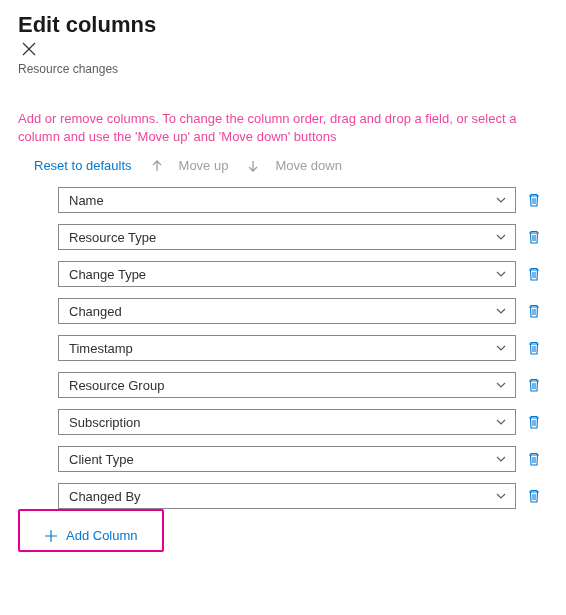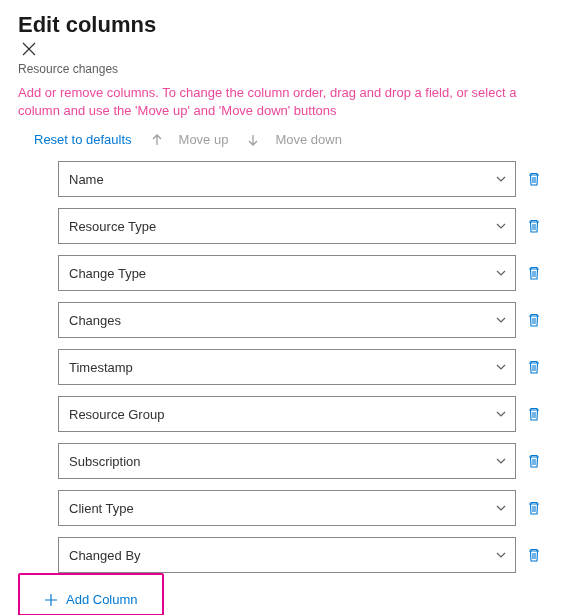--- a/index.html
+++ b/index.html
@@ -27,21 +27,21 @@
     .close-btn {
       cursor: pointer;
       padding: 4px;
       color: #323130;
     }
     .close-btn svg { display: block; }
     .subtitle {
       font-size: 12px;
       color: #605e5c;
       margin-top: 2px;
-      margin-bottom: 8px;
+      margin-bottom: 34px;
     }
     .description {
       font-size: 13px;
       color: #ec4899;
       line-height: 1.4;
       margin-bottom: 12px;
     }
     .actions-row {
       display: flex;
       align-items: center;
@@ -71,21 +71,21 @@
       padding-right: 4px;
     }
     .column-row {
       display: flex;
       align-items: center;
       gap: 8px;
     }
     .dropdown {
       flex: 1;
       border: 1px solid #8a8886;
-      height: 36px;
+      height: 26px;
       display: flex;
       align-items: center;
       justify-content: space-between;
       padding: 0 8px 0 10px;
       cursor: pointer;
       background: #ffffff;
     }
     .dropdown-label {
       font-size: 13px;
       color: #323130;
@@ -186,21 +186,21 @@
         </svg>
       </div>
       <div class="delete-btn">
         <svg width="16" height="16" viewBox="0 0 16 16">
           <path d="M3 4 L13 4 M5 4 L5 2.5 L11 2.5 L11 4 M4.5 4 L5 14 L11 14 L11.5 4 M7 6 L7 12 M9 6 L9 12" stroke="currentColor" stroke-width="1.1" fill="none"></path>
         </svg>
       </div>
     </div>
     <div class="column-row">
       <div class="dropdown">
-        <span class="dropdown-label">Changes</span>
+        <span class="dropdown-label">Changed</span>
         <svg width="12" height="12" viewBox="0 0 12 12" class="chevron">
           <path d="M2 4 L6 8 L10 4" stroke="currentColor" stroke-width="1.2" fill="none"></path>
         </svg>
       </div>
       <div class="delete-btn">
         <svg width="16" height="16" viewBox="0 0 16 16">
           <path d="M3 4 L13 4 M5 4 L5 2.5 L11 2.5 L11 4 M4.5 4 L5 14 L11 14 L11.5 4 M7 6 L7 12 M9 6 L9 12" stroke="currentColor" stroke-width="1.1" fill="none"></path>
         </svg>
       </div>
     </div>

